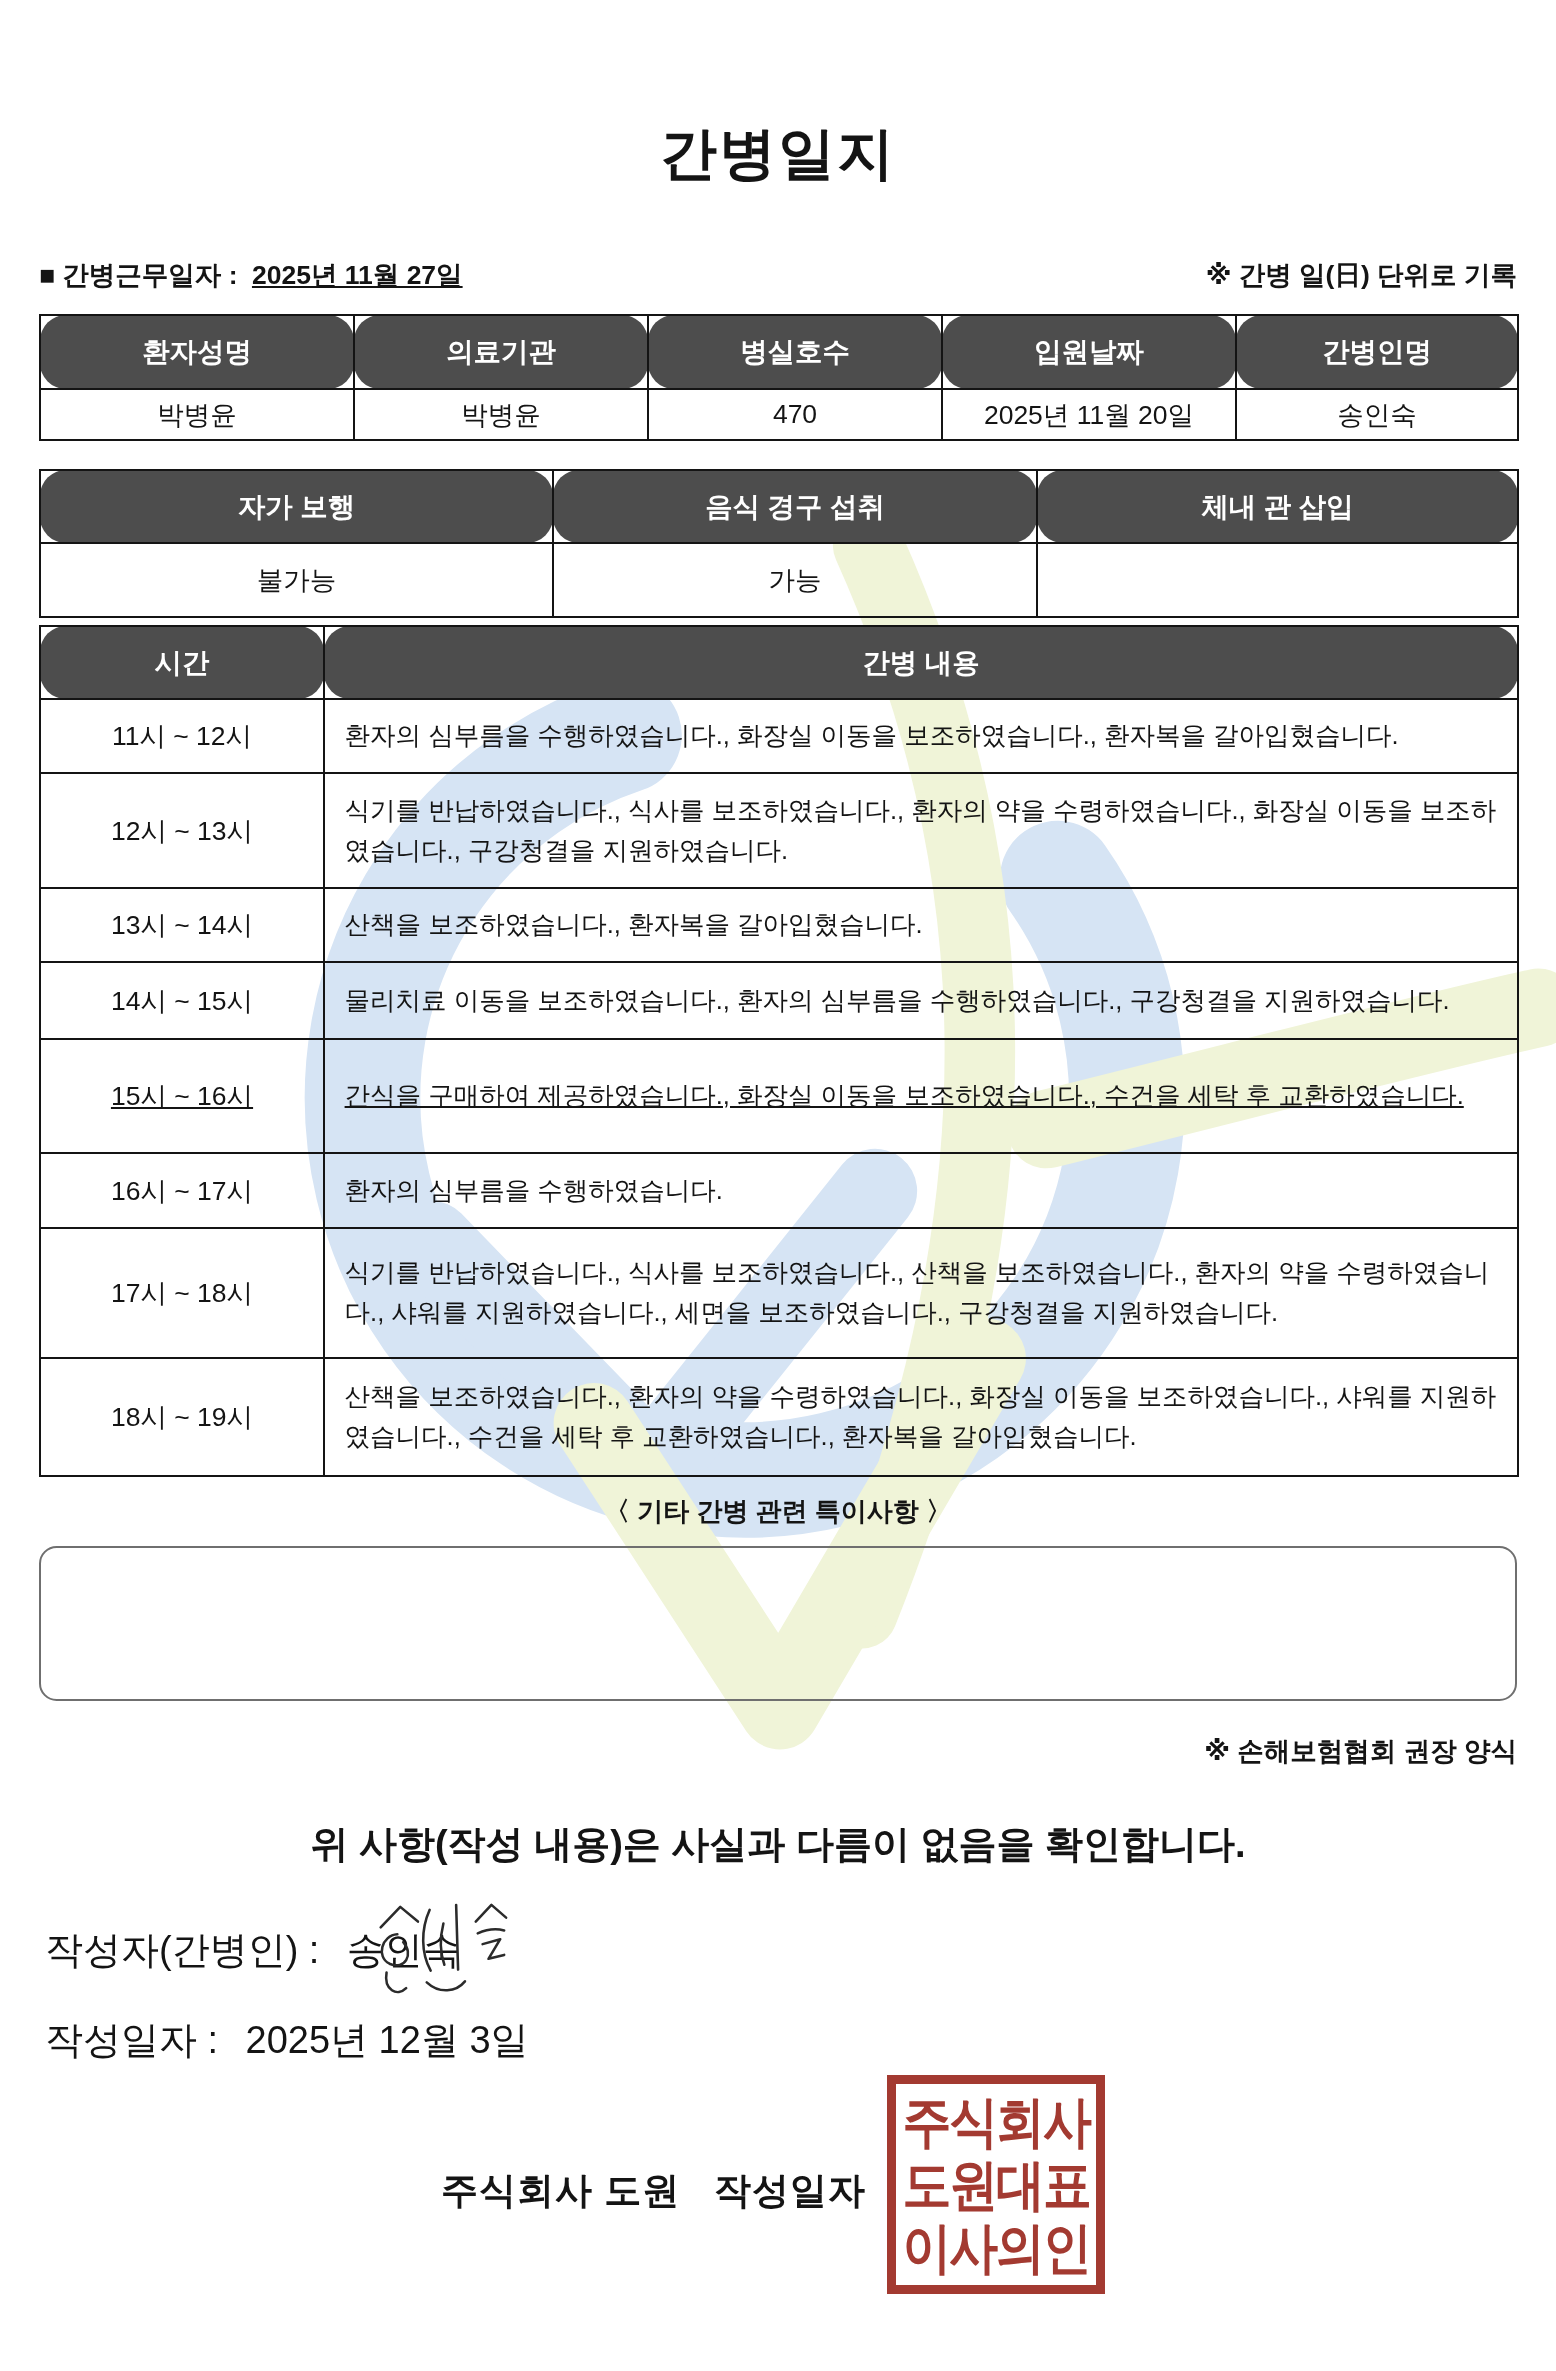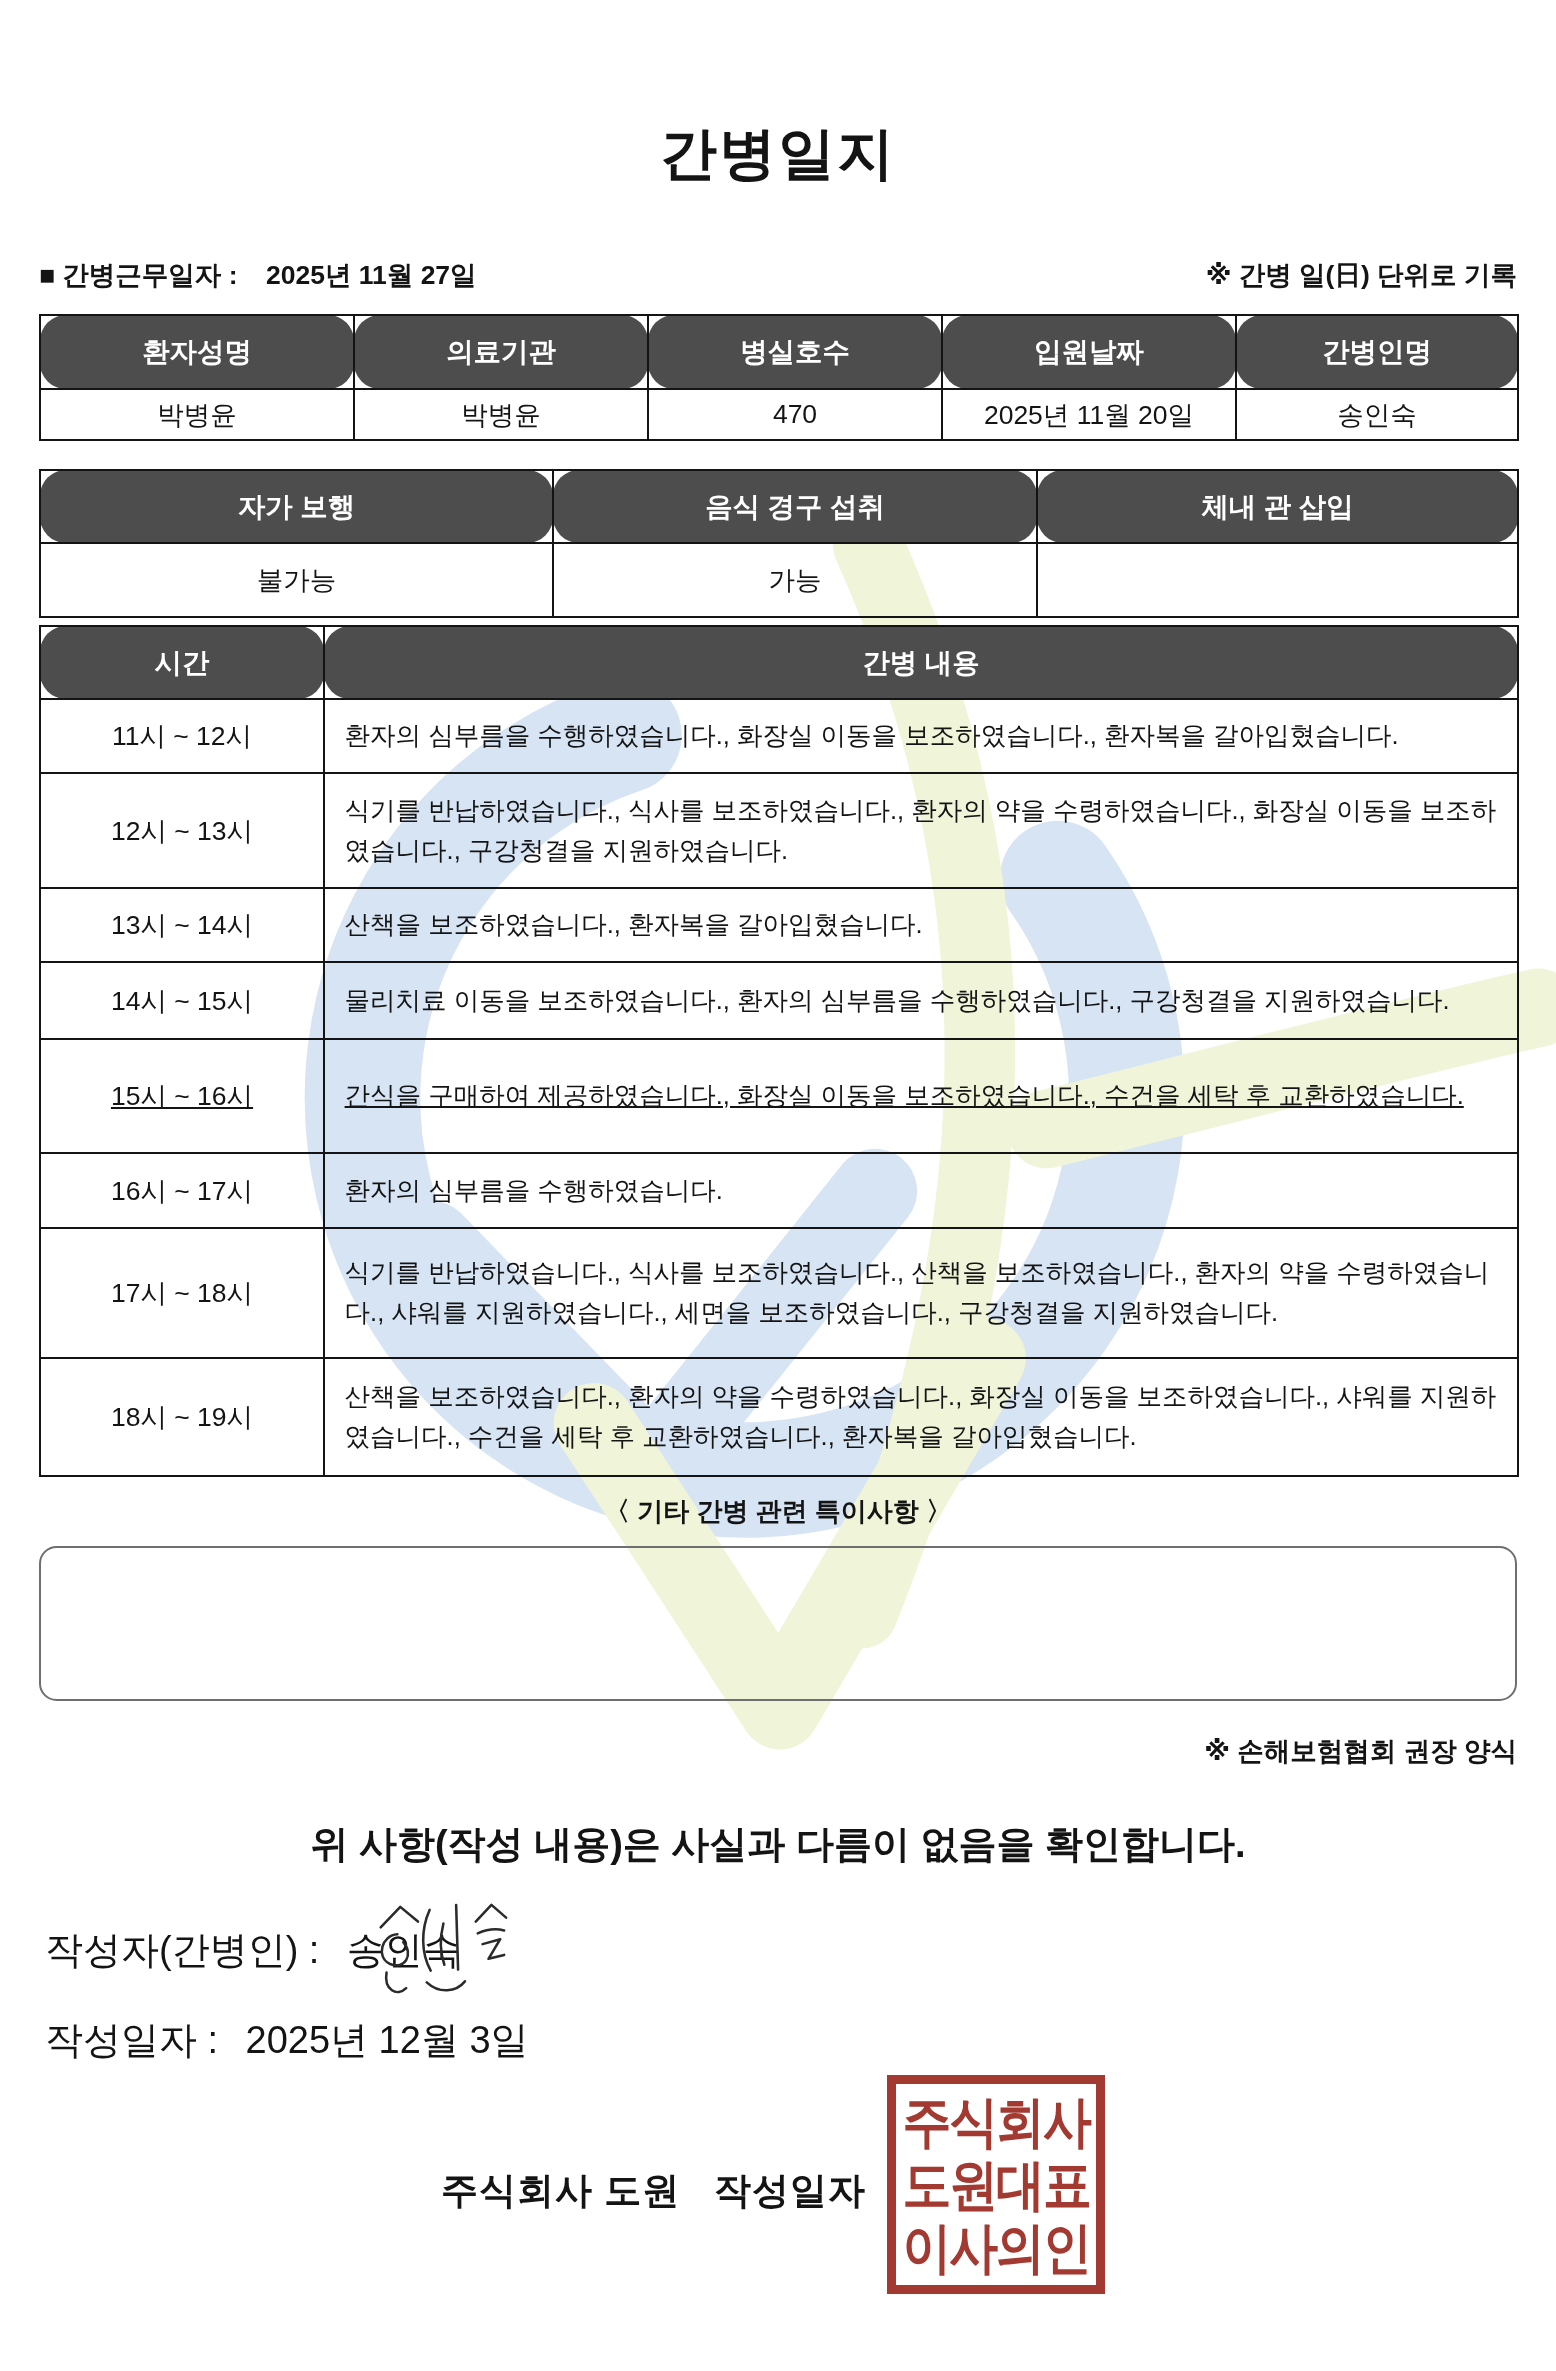--- a/index.html
+++ b/index.html
@@ -81,21 +81,21 @@
     <path d="M606,1452 L796,1744 L1006,1386" stroke="#f0f4d8" stroke-width="82"></path>
     <path d="M1068,1152 C1262,1104 1436,1058 1570,1028" stroke="#f0f4d8" stroke-width="80"></path>
   </g>
 </svg>
 
 <div id="title" class="abs">간병일지</div>
 
 <div id="info-line" class="abs">
   <div>
     <span>■ 간병근무일자 :</span>
-    <span style="margin-left:21px;">2025년 11월 27일</span>
+    <span style="margin-left:7px;text-decoration:underline;">2025년 11월 27일</span>
   </div>
   <div>※ 간병 일(日) 단위로 기록</div>
 </div>
 
 <table id="patient-table" class="abs">
   <colgroup>
       <col style="width:314px">
       <col style="width:294px">
       <col style="width:294px">
       <col style="width:294px">

